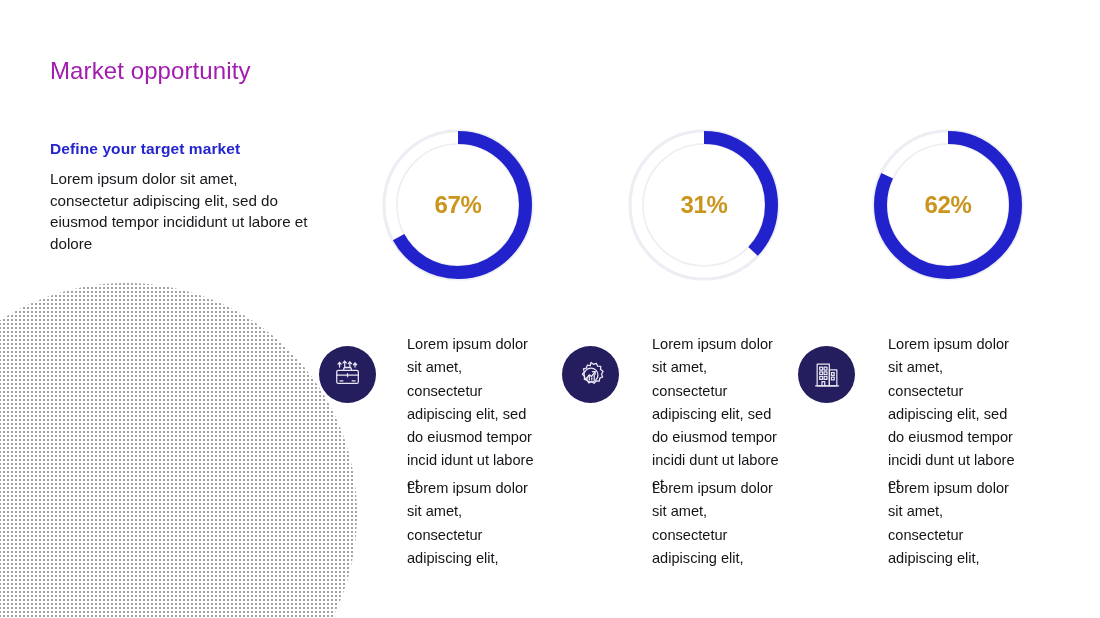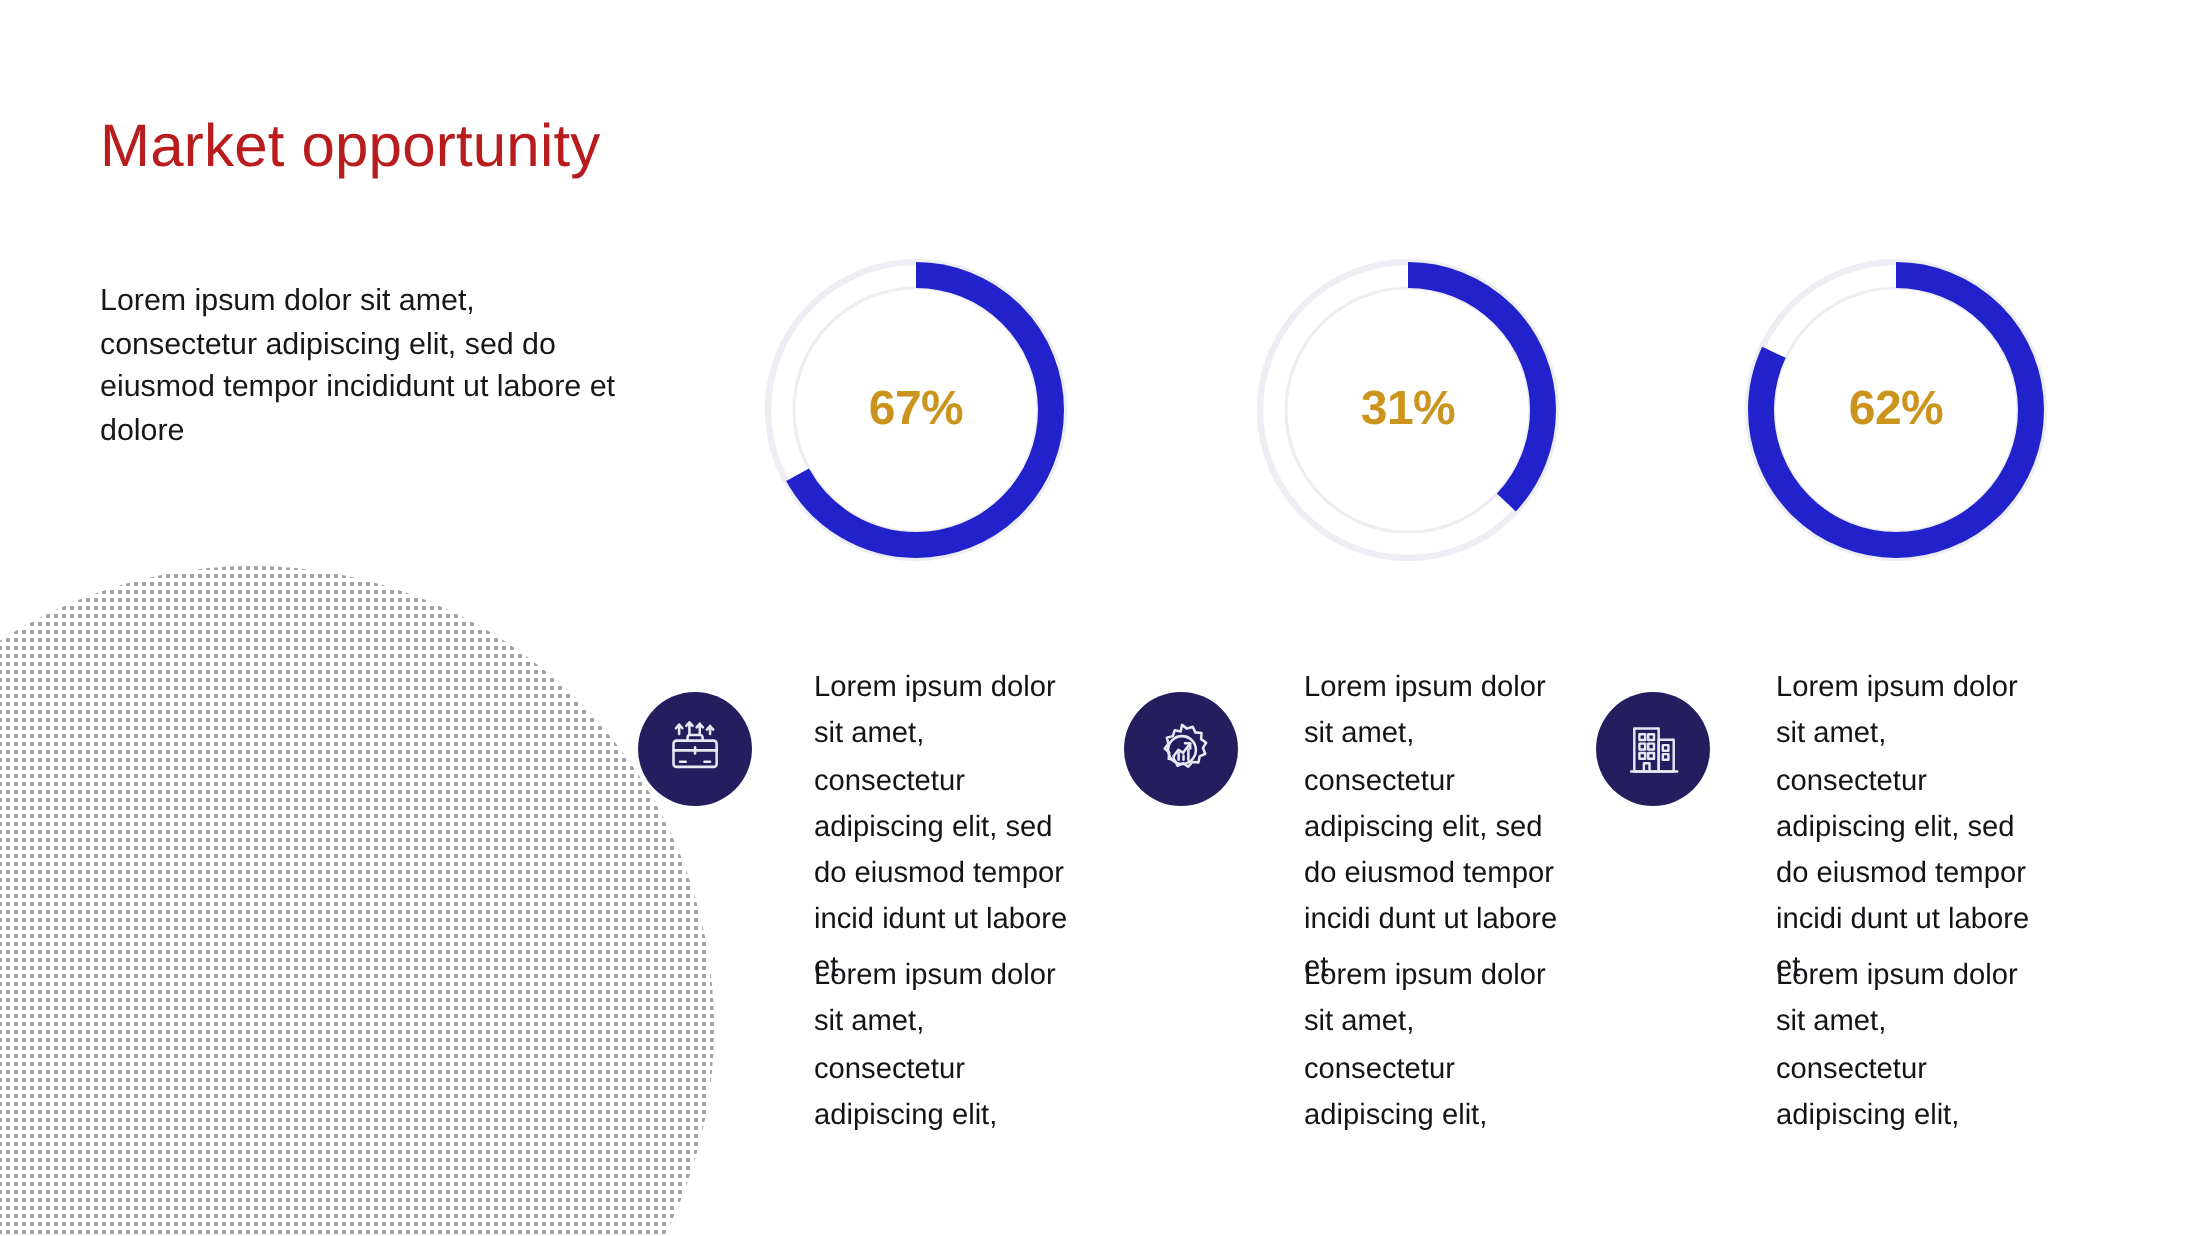--- a/index.html
+++ b/index.html
@@ -31,23 +31,23 @@
     opacity: 0.92;
     z-index: 0;
     pointer-events: none;
   }
 
   
   #page-title {
     position: absolute;
     left: 50px;
     top: 57px;
-    font-size: 30px;
+    font-size: 24px;
     font-weight: 400;
-    color: #b91c1c;
+    color: #a21caf;
     letter-spacing: 0.1px;
     z-index: 3;
   }
 
   
   #intro-block {
     position: absolute;
     left: 50px;
     top: 140px;
     width: 262px;
@@ -140,20 +140,21 @@
   .col-text.para2 { top: 477px; }
 </style>
 </head>
 <body>
 
 <div id="dot-circle"></div>
 
 <div id="page-title">Market opportunity</div>
 
 <div id="intro-block">
+  <div id="intro-heading">Define your target market</div>
   <div id="intro-body">Lorem ipsum dolor sit amet, consectetur adipiscing elit, sed do eiusmod tempor incididunt ut labore et dolore</div>
 </div>
 
 <div class="donut-wrap" style="left:382px">
   <svg viewBox="0 0 152 152" width="152" height="152">
     <circle class="donut-track" cx="76" cy="76" r="74"></circle>
     <circle class="donut-inner-ring" cx="76" cy="76" r="61"></circle>
     <circle class="donut-arc" id="arc-1" cx="76" cy="76" r="67.5" stroke-dasharray="284.1570555171968 139.95795271742526" stroke="#2222cc"></circle>
   </svg>
   <div class="donut-value">67%</div>

